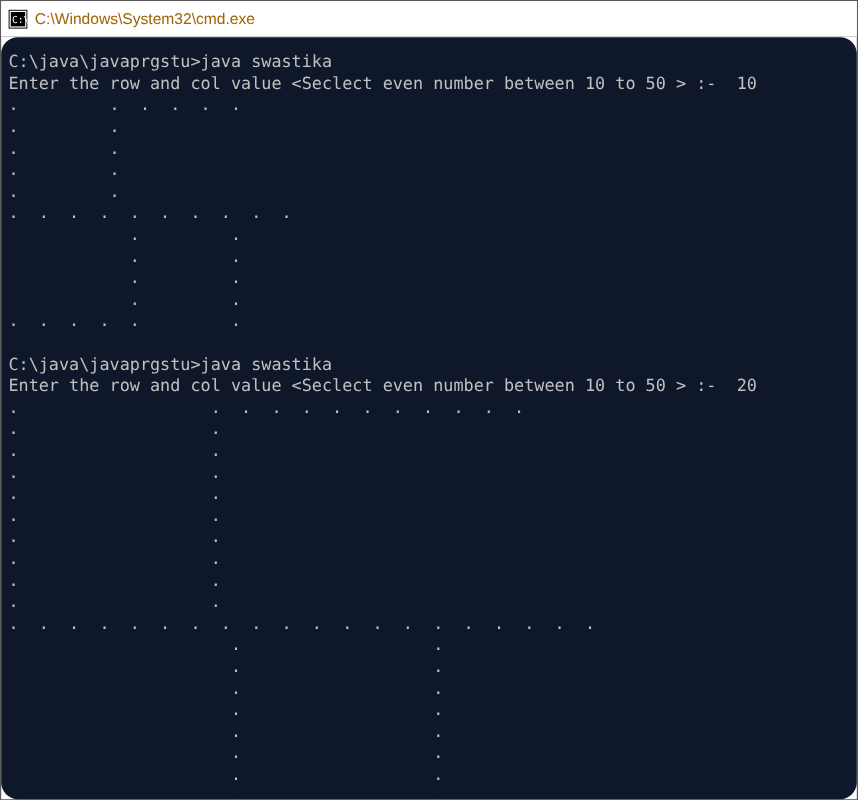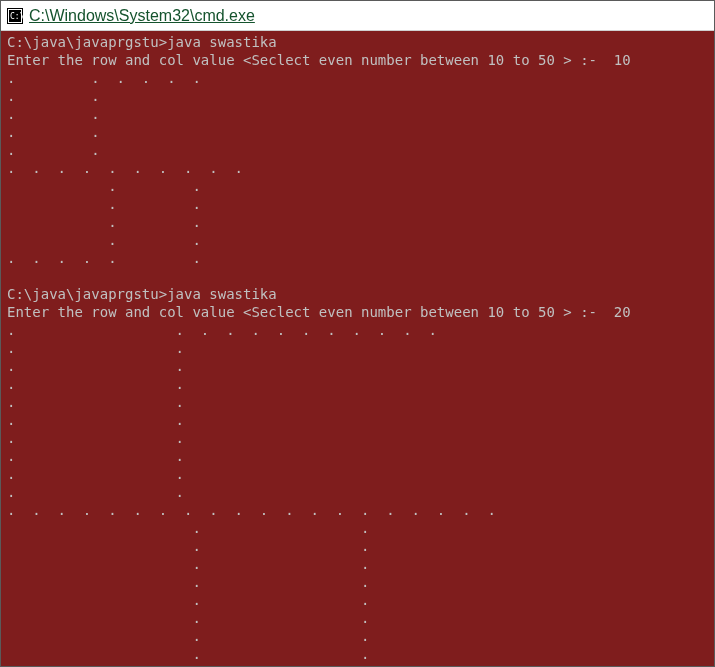--- a/index.html
+++ b/index.html
@@ -30,34 +30,34 @@
     .titlebar-icon {
       width: 16px;
       height: 16px;
       margin-right: 6px;
       display: inline-flex;
       align-items: center;
       justify-content: center;
     }
     .titlebar-icon svg { display: block; }
     .titlebar-text {
-      font-size: 16px;
-      color: #14532d;
-      text-decoration: underline;
+      font-size: 13px;
+      color: #a16207;
     }
     .console {
       flex: 1;
-      background: #7f1d1d;
+      background: #0f172a;
       color: #c0c0c0;
       font-family: Consolas, "Lucida Console", monospace;
       font-size: 14px;
       line-height: 18px;
-      padding: 2px 6px 6px 6px;
+      padding: 12px 6px 6px 6px;
       white-space: pre;
       overflow: hidden;
+      border-radius: 14px;
     }
     .console .blank { height: 18px; }
   </style>
 </head>
 <body>
 
 <div class="window">
   <div class="titlebar">
     <span class="titlebar-icon">
       <svg width="16" height="16" viewBox="0 0 16 16">

